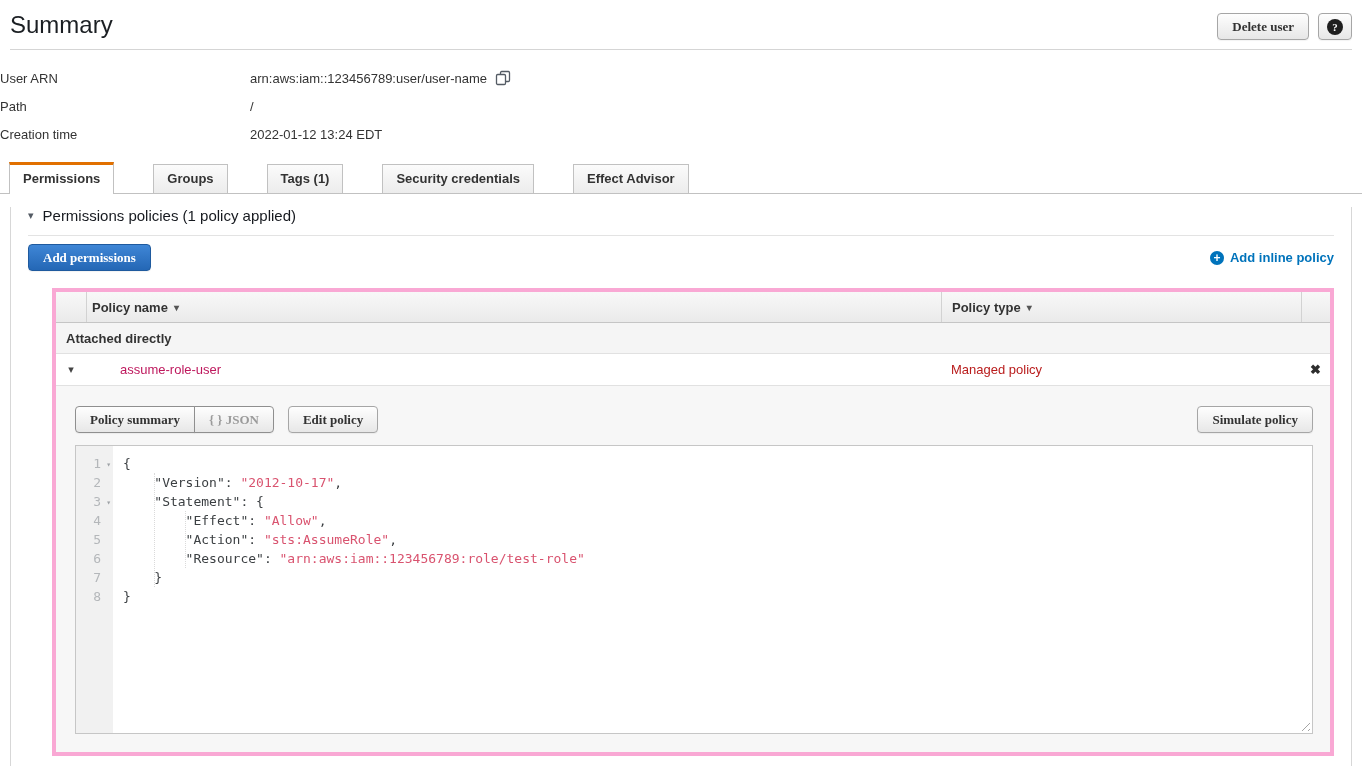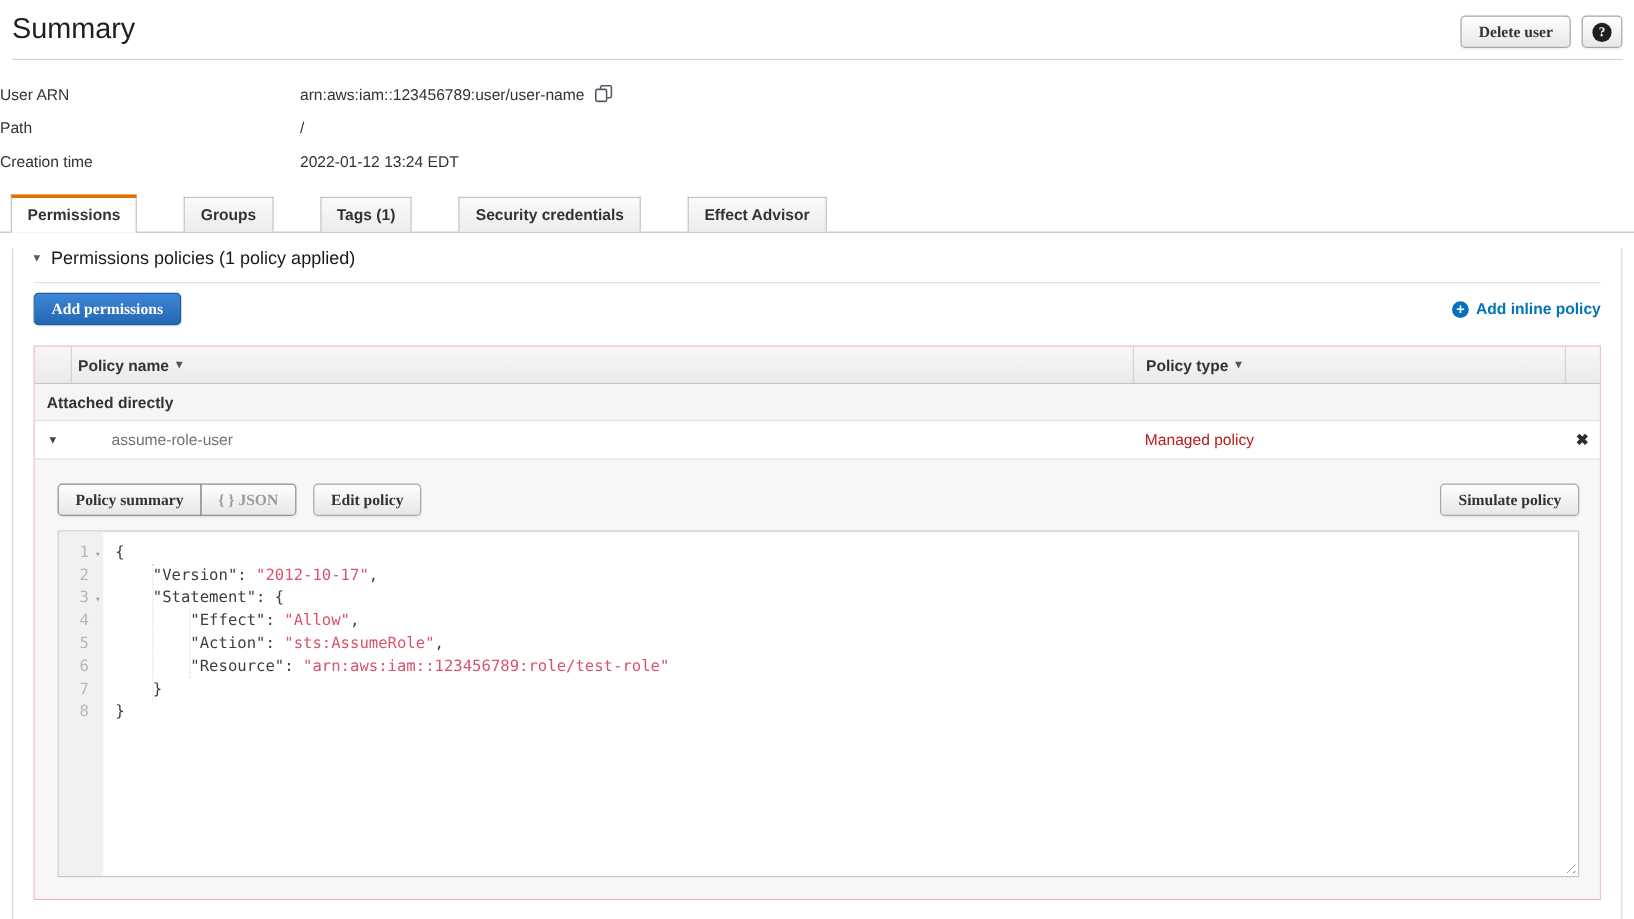--- a/index.html
+++ b/index.html
@@ -48,35 +48,35 @@
   .section-header { display:flex; align-items:center; gap:9px; margin-top:13px;
     padding-bottom:11px; border-bottom:1px solid #e3e3e3;
     font-size:15px; color:#16191f; cursor:pointer; }
   .caret { font-size:11px; color:#545b64; line-height:1; }
   .toolbar { display:flex; align-items:center; justify-content:space-between; margin-top:8px; }
   .btn-primary { background:linear-gradient(180deg,#3f86d6,#2467b5); border:1px solid #1f5a9e; color:#fff; }
   .add-inline { display:flex; align-items:center; gap:6px; color:#0073bb; font-weight:700; cursor:pointer; }
   .plus-circle { width:14px; height:14px; border-radius:50%; background:#0073bb; color:#fff;
     font-size:12px; font-weight:700; display:flex; align-items:center; justify-content:center; line-height:1; }
   
-  .ptable { margin-top:17px; border:1px solid #f9a8d4; }
+  .ptable { margin-top:17px; border:4px solid #f9a8d4;margin-left:24px; }
   .thead { display:flex; align-items:stretch; height:31px;
     background:linear-gradient(180deg,#f8f8f8,#eaeaea); border-bottom:1px solid #c5c5c5; }
   .th { display:flex; align-items:center; gap:6px; font-weight:700; color:#333; }
   .col-expand { width:30px; }
   .hdr-name { flex:1; padding-left:5px; border-left:1px solid #d2d2d2; }
   .hdr-type { width:360px; padding-left:10px; border-left:1px solid #d2d2d2; }
   .col-x { width:29px; border-left:1px solid #d2d2d2; }
   .sort-caret { font-size:10px; color:#555; }
   .group-row { display:flex; align-items:center; height:31px; background:#f5f5f5;
     border-bottom:1px solid #e1e1e1; font-weight:700; padding-left:10px; }
   .policy-row { display:flex; align-items:center; height:31px; background:#fff; }
   .cell-expand { width:30px; text-align:center; font-size:11px; color:#444; cursor:pointer; }
   .cell-name { flex:1; padding-left:34px; }
-  .policy-link { color:#737373; text-decoration:none; cursor:pointer; }
+  .policy-link { color:#be185d; text-decoration:none; cursor:pointer; }
   .cell-type { width:360px; padding-left:10px; color:#b91c1c; }
   .cell-x { width:29px; text-align:center; font-size:13px; font-weight:700; color:#2d2d2d; cursor:pointer; }
   
   .detail { background:#f7f7f7; border-top:1px solid #e1e1e1; padding:20px 17px 18px 19px; }
   .detail-toolbar { display:flex; align-items:center; }
   .btn-group { display:inline-flex; }
   .btn-seg-left { border-radius:4px 0 0 4px; border-color:#8f8f8f; }
   .btn-seg-right { border-radius:0 4px 4px 0; border-color:#8f8f8f; margin-left:-1px; color:#9b9b9b; }
   .btn-edit { margin-left:14px; }
   .btn-simulate { margin-left:auto; }

